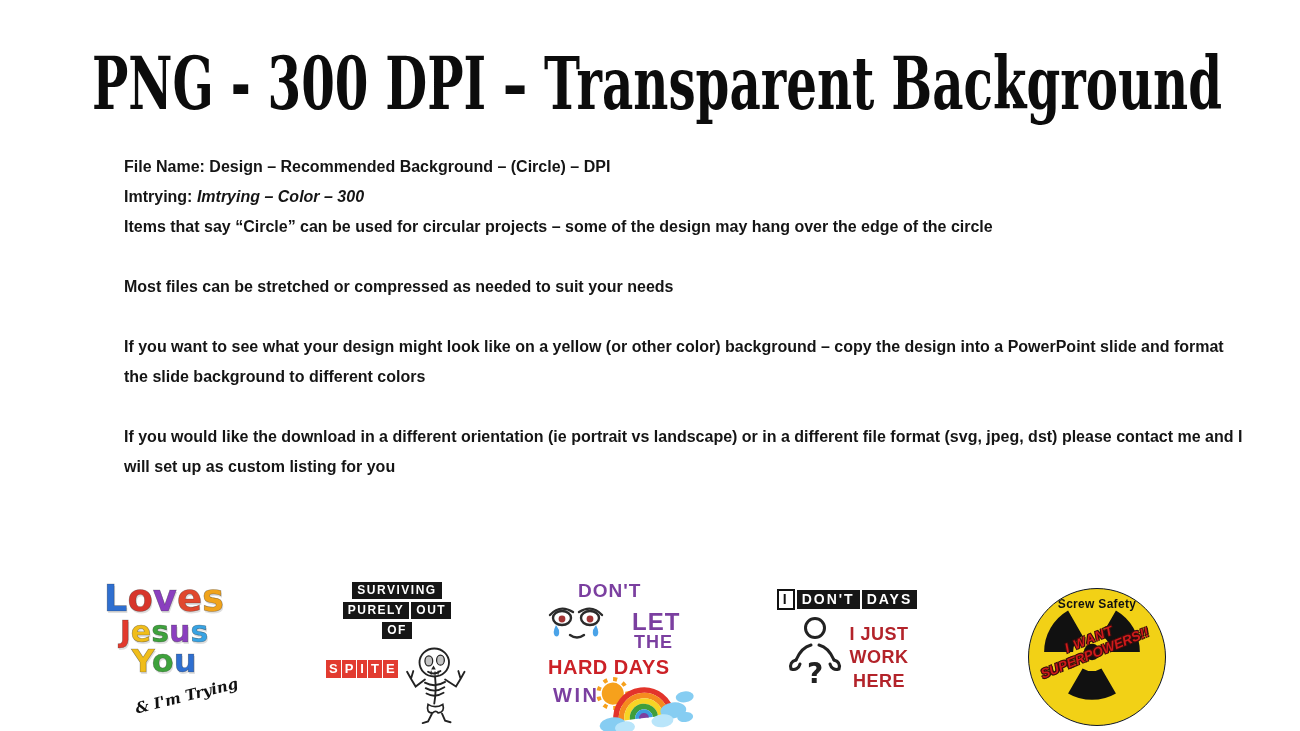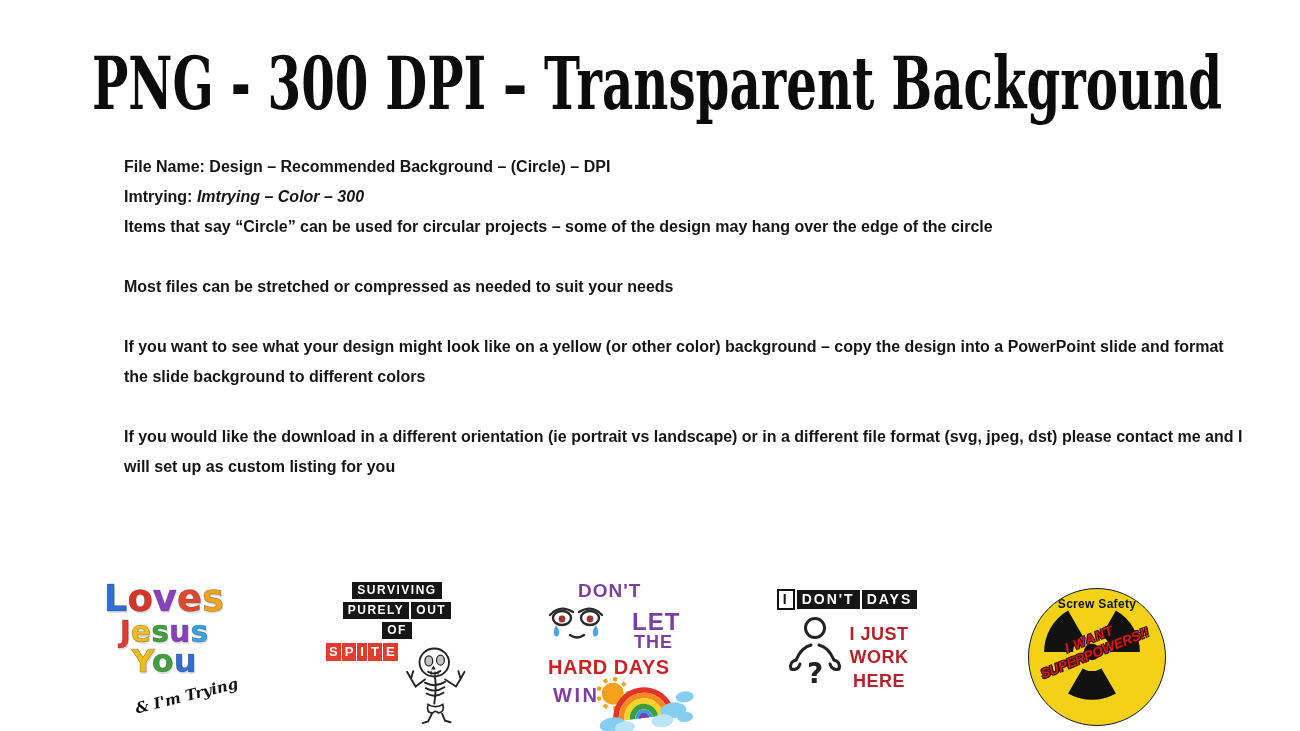--- a/index.html
+++ b/index.html
@@ -107,21 +107,21 @@
   </div>
 
   <div class="design d-spite">
     <div>
       <span class="tag">SURVIVING</span>
     </div>
     <div>
       <span class="tag">PURELY</span><span class="tag">OUT</span><span class="tag">OF</span>
     </div>
     <div class="spite-row3">
-      <span style="margin-top:0;white-space:nowrap;"><span class="tile">S</span><span class="tile">P</span><span class="tile">I</span><span class="tile">T</span><span class="tile">E</span></span>
+      <span style="margin-top:17px;white-space:nowrap;"><span class="tile">S</span><span class="tile">P</span><span class="tile">I</span><span class="tile">T</span><span class="tile">E</span></span>
       <svg class="skel" width="92" height="102" viewBox="0 0 92 102">
         <g stroke="#222" stroke-width="2.4" fill="none" stroke-linecap="round">
           <ellipse cx="48" cy="22" rx="19" ry="18" fill="#fff"></ellipse>
           <ellipse cx="41" cy="20" rx="5" ry="6.5" fill="#c4c4c4" stroke-width="1.6"></ellipse>
           <ellipse cx="56" cy="19" rx="5" ry="6.5" fill="#c4c4c4" stroke-width="1.6"></ellipse>
           <path d="M47 26 l3 5 l-6 0 z" fill="#222" stroke="none"></path>
           <path d="M40 34 q8 5 16 -1"></path>
           <path d="M44 33 l0 4 M49 34 l0 4 M53 33 l0 4" stroke-width="1.4"></path>
           <path d="M36 44 L24 53 L18 43 M18 43 L13 34 M18 43 L21 33"></path>
           <path d="M62 44 L76 53 L82 43 M82 43 L79 33 M82 43 L87 34"></path>

